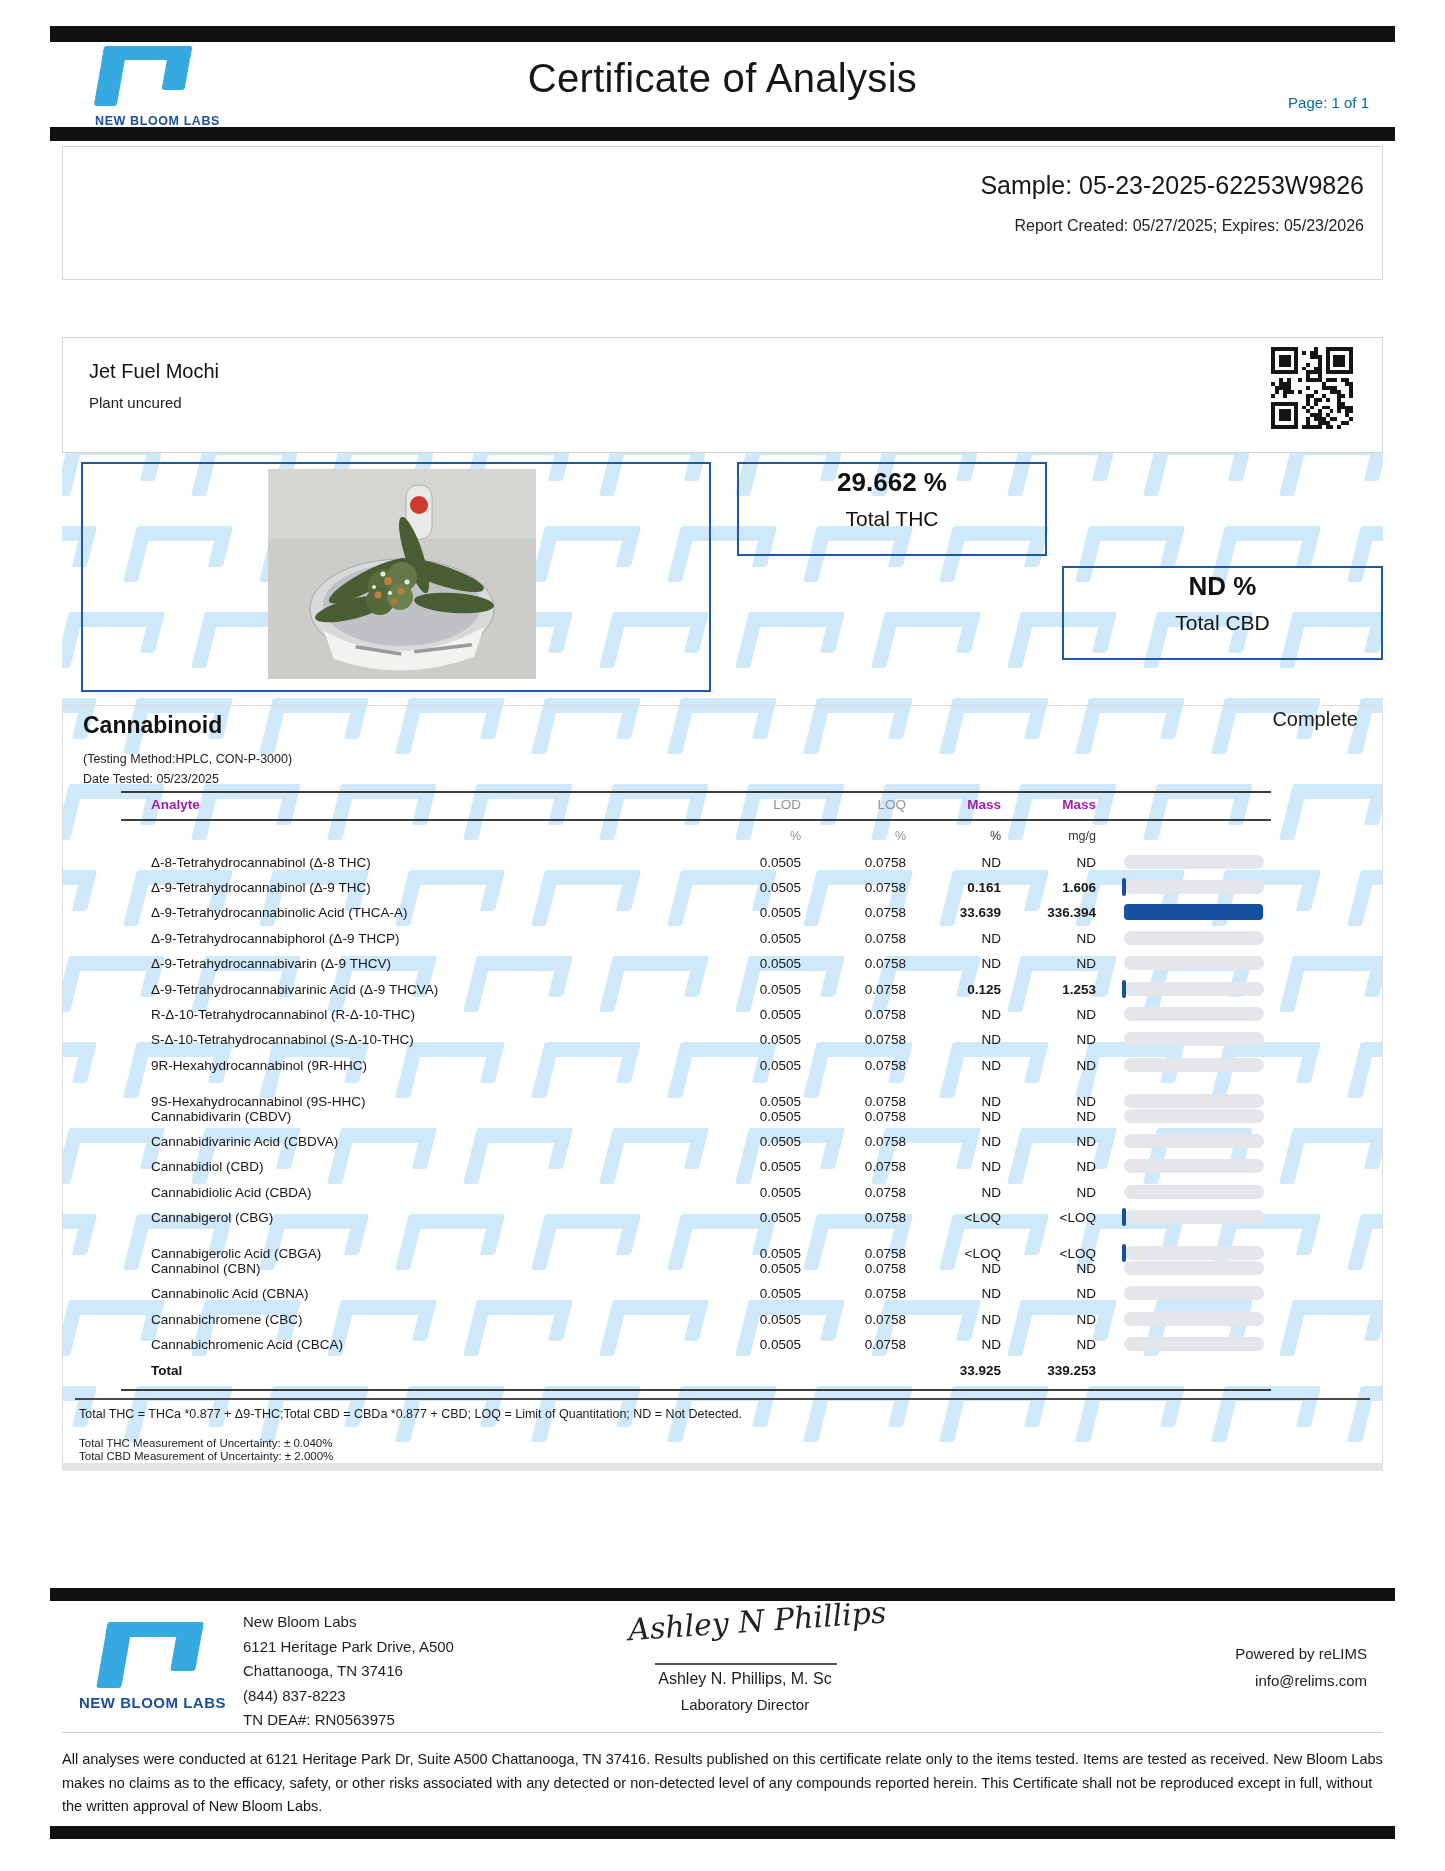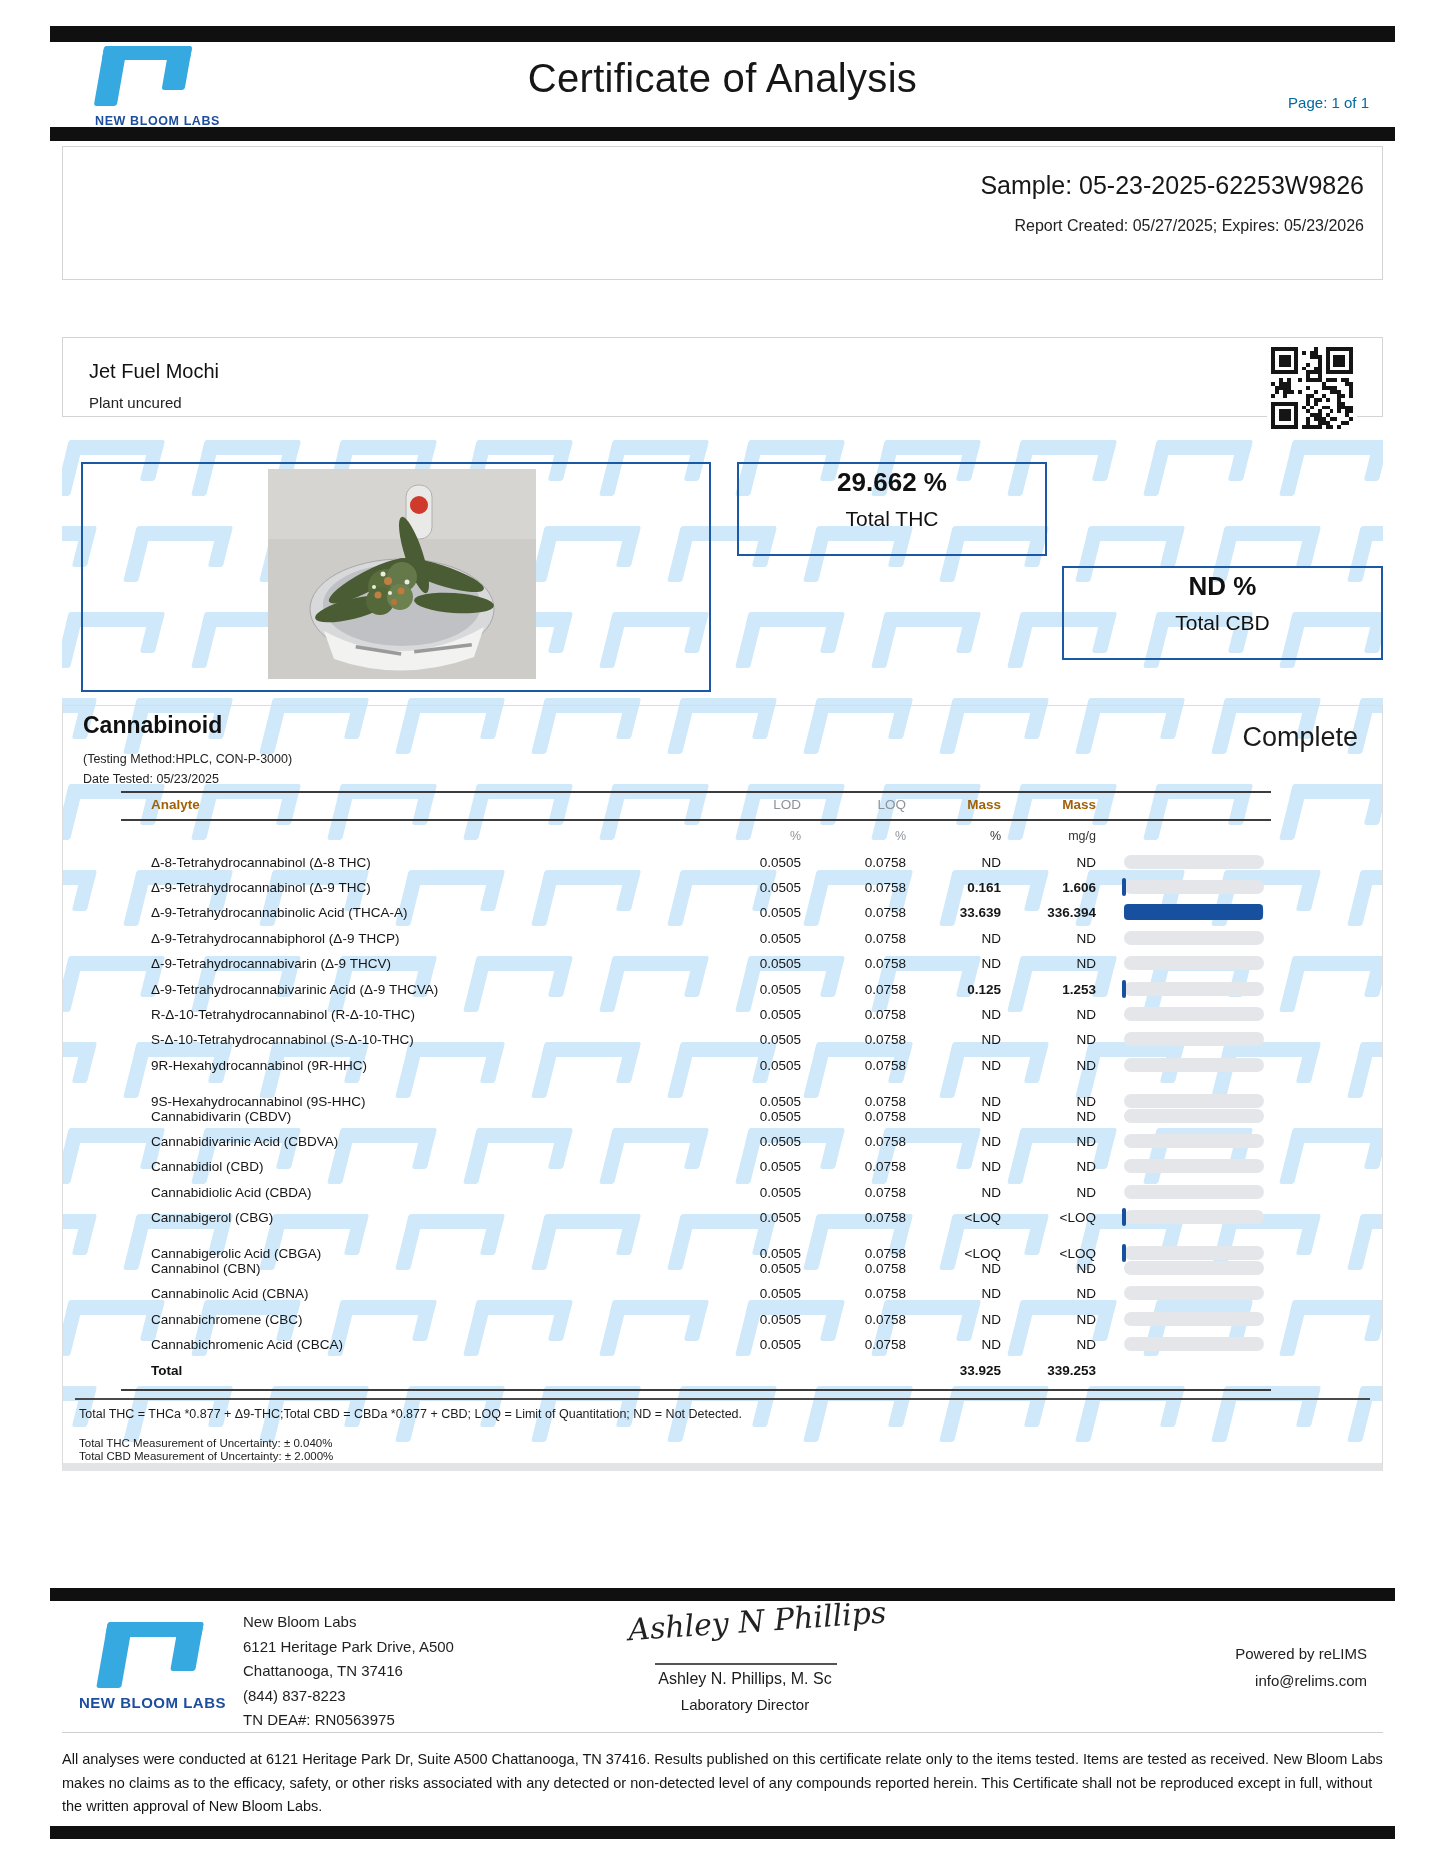--- a/index.html
+++ b/index.html
@@ -28,46 +28,46 @@
   .logo-word{margin-top:8px;font-size:12.5px;font-weight:bold;color:var(--brand-navy,#1D4E9E);letter-spacing:0.6px;white-space:nowrap;}
   .title{position:absolute;left:0;right:0;top:56px;text-align:center;font-size:40px;color:#161616;letter-spacing:0.3px;}
   .page-label{position:absolute;top:94px;right:76px;font-size:15px;color:#0369a1;}
 
   
   .sample-box{position:absolute;left:62px;top:146px;width:1321px;height:134px;border:1px solid #d4d4d4;background:#fff;text-align:right;padding:24px 18px 0 0;}
   .sample-id{font-size:25px;color:#171717;margin-bottom:12px;}
   .sample-sub{font-size:16px;color:#222;line-height:27px;}
 
   
-  .product-box{position:absolute;left:62px;top:337px;width:1321px;height:80px;border:1px solid #d4d4d4;background:#fff;padding-left:24px;}
+  .product-box{position:absolute;left:62px;top:337px;width:1321px;height:116px;border:1px solid #d4d4d4;background:#fff;padding-left:24px;}
   .product-name{position:absolute;left:26px;top:22px;font-size:20px;color:#111;}
   .product-type{position:absolute;left:26px;top:56px;font-size:15px;color:#222;}
   #qr{position:absolute;right:25px;top:5px;width:90px;height:90px;background:#fff;padding:4px;}
 
   
   .photo-box{position:absolute;left:81px;top:462px;width:630px;height:230px;border:2px solid var(--box-navy,#1C59A5);}
   .photo-wrap{position:absolute;left:185px;top:5px;width:268px;height:210px;}
   .sum-box{position:absolute;border:2px solid var(--box-navy,#1C59A5);text-align:center;}
   .sum-value{margin-top:3px;font-size:26px;font-weight:bold;color:#111;}
   .sum-label{margin-top:9px;font-size:21px;color:#111;}
   #sum0{left:737px;top:462px;width:310px;height:94px;}
   #sum1{left:1062px;top:462px;width:321px;height:94px;}
   #sum2{left:737px;top:566px;width:310px;height:94px;}
   #sum3{left:1062px;top:566px;width:321px;height:94px;}
 
   
   .cann{position:absolute;left:62px;top:705px;width:1321px;height:766px;border:1px solid #dcdcdc;border-bottom:8px solid #e3e4e5;}
   .cann-title{position:absolute;left:20px;top:6px;font-size:23px;font-weight:bold;color:#101010;}
-  .cann-status{position:absolute;right:24px;top:16px;font-size:27px;color:#1a1a1a;}
+  .cann-status{position:absolute;right:24px;top:2px;font-size:20px;color:#1a1a1a;}
   .cann-method{position:absolute;left:20px;top:46px;font-size:12.5px;color:#222;}
   .cann-date{position:absolute;left:20px;top:66px;font-size:12.5px;color:#222;}
 
   .table{position:absolute;left:58px;top:85px;width:1150px;height:604px;}
   .h-line{position:absolute;left:0;width:100%;height:2px;background:#3c3c3c;}
-  .th{position:absolute;top:6px;font-size:13.5px;font-weight:bold;color:#a16207;}
+  .th{position:absolute;top:6px;font-size:13.5px;font-weight:bold;color:#a21caf;}
   .th.gray{color:#8f9398;font-weight:normal;}
   .unit{position:absolute;top:38px;font-size:12.5px;color:#8f9398;}
   .unit.dark{color:#333;}
   .pos-name{left:30px;}
   .pos-lod{right:470px;}
   .pos-loq{right:365px;}
   .pos-mpct{right:270px;}
   .pos-mmg{right:175px;}
 
   #rows{position:absolute;left:0;top:58px;width:100%;}

